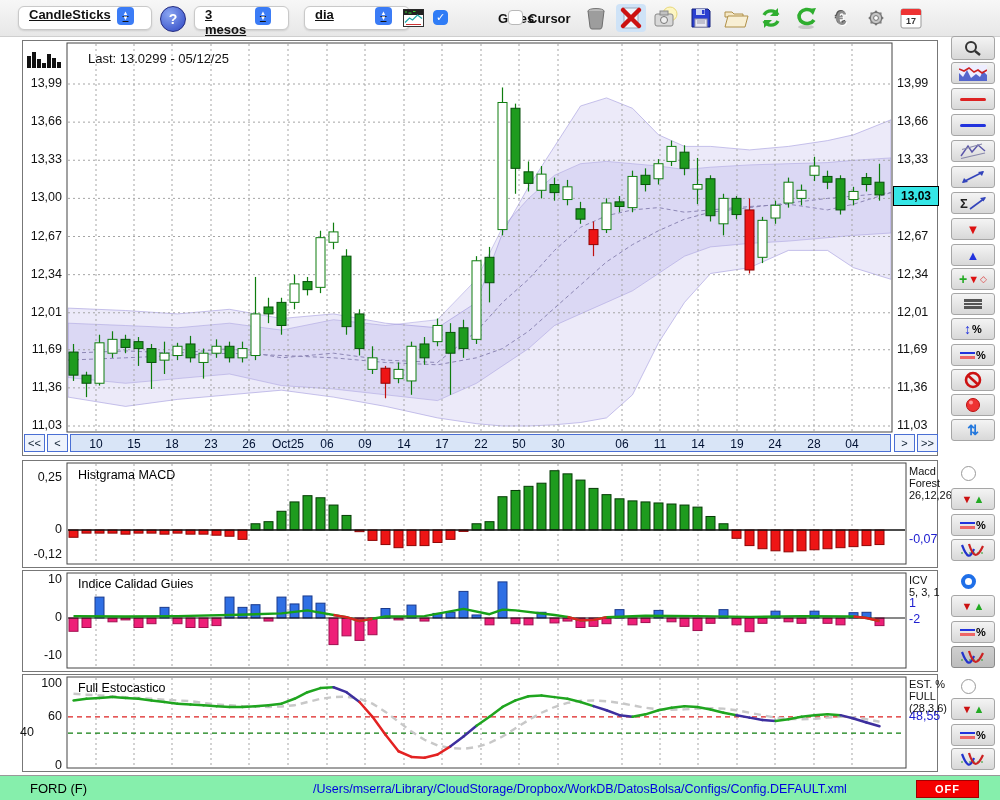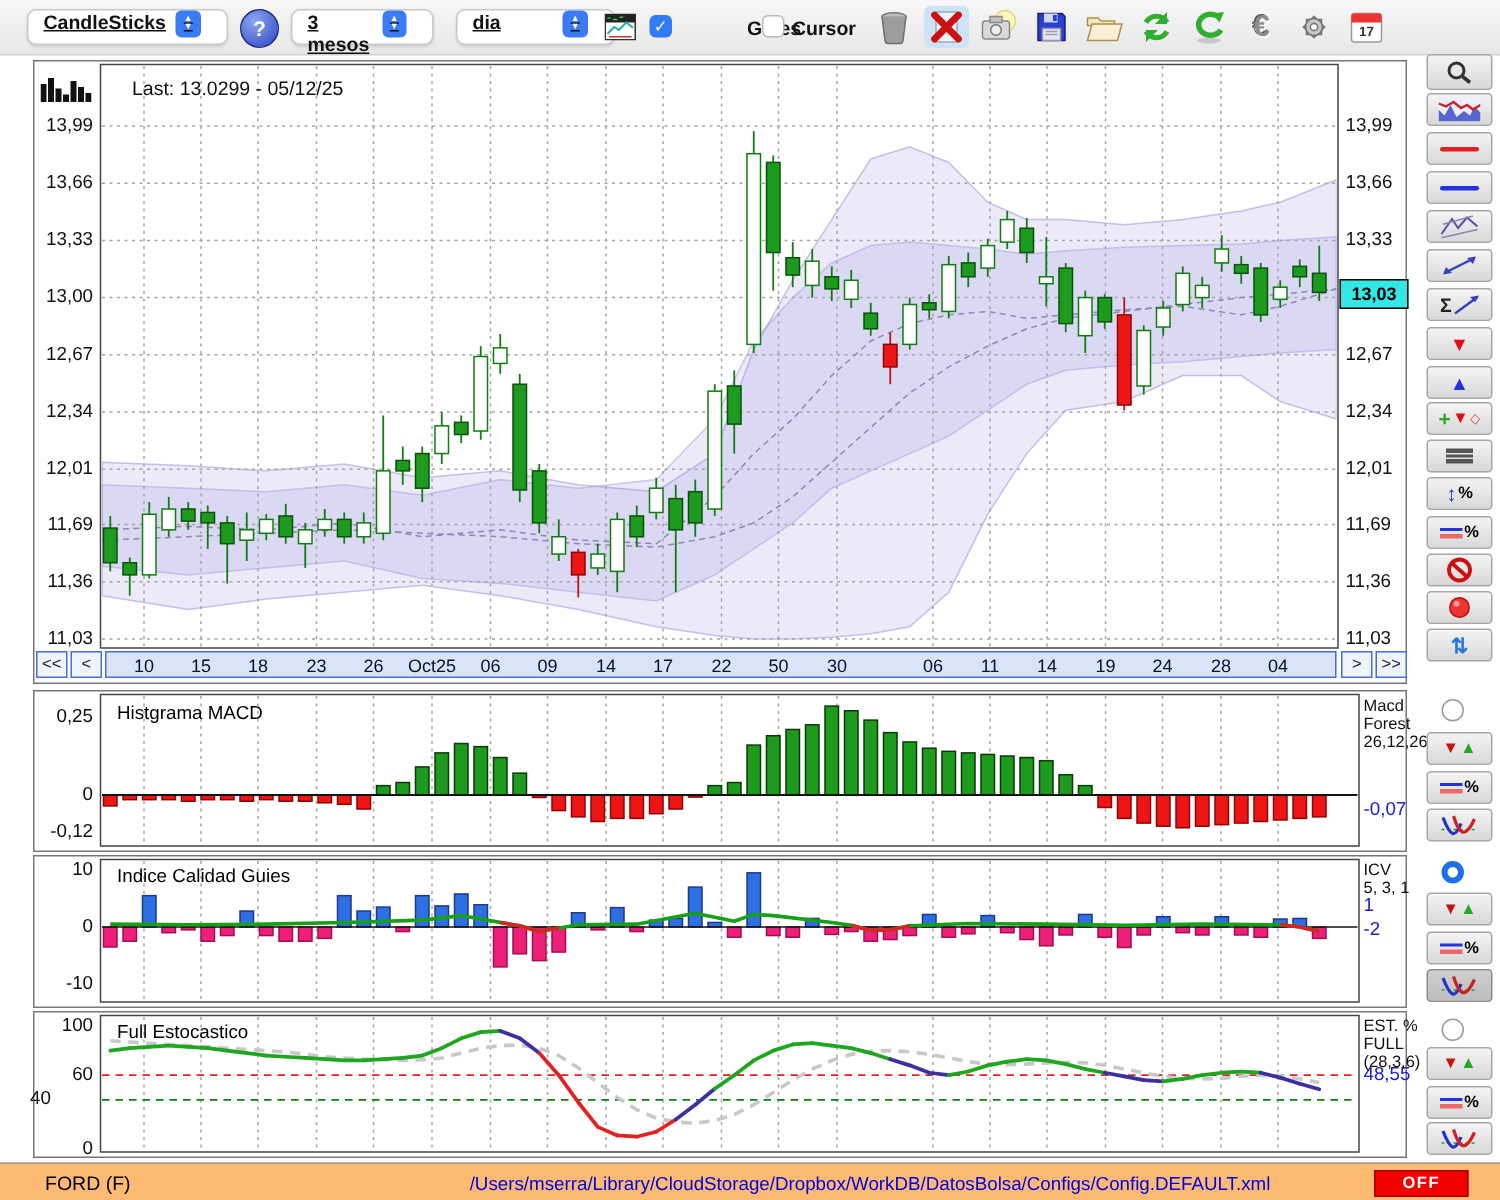--- a/index.html
+++ b/index.html
@@ -31,21 +31,21 @@
   
   #navstrip{position:absolute;left:70px;top:434px;width:821px;height:18px;background:#d9e5f7;border:1px solid #4a6fd4;box-sizing:border-box;z-index:2;}
   .navb{position:absolute;top:434px;width:21px;height:18px;background:#eef3fc;border:1px solid #4a6fd4;box-sizing:border-box;font-size:11px;color:#123;display:flex;align-items:center;justify-content:center;z-index:2;cursor:pointer;}
   
   .sbtn{position:absolute;left:951px;width:44px;height:22px;background:linear-gradient(#f4f4f4,#d8d8d8);border:1px solid #a6a6a6;border-radius:3px;display:flex;align-items:center;justify-content:center;gap:1px;box-sizing:border-box;cursor:pointer;z-index:5;}
   .sbtn.pressed{background:linear-gradient(#cfcfcf,#bdbdbd);border-color:#8a8a8a;}
   .lvl{width:18px;height:2.5px;background:#555;margin:1.2px 0;}
   .pct{display:flex;flex-direction:column;gap:2px;}
   .pct i{display:block;width:15px;height:2.5px;}
   
-  #statusbar{position:absolute;left:0;top:775px;width:1000px;height:25px;background:#fdba74;border-top:1px solid #999;z-index:5;}
+  #statusbar{position:absolute;left:0;top:775px;width:1000px;height:25px;background:#86efac;border-top:1px solid #999;z-index:5;}
   #symbol{position:absolute;left:30px;top:5px;font-size:13px;color:#000;}
   #cfgpath{position:absolute;left:250px;top:6px;width:660px;text-align:center;font-size:12.5px;color:#0000e0;}
   #offbadge{position:absolute;left:916px;top:4px;width:61px;height:16px;background:#f40000;border:1px solid #a00000;color:#fff;font-size:11px;font-weight:bold;display:flex;align-items:center;justify-content:center;letter-spacing:1px;cursor:pointer;}
   .plotzone{position:absolute;z-index:4;background:transparent;}
 </style>
 </head>
 <body>
 <div id="app">
 
 <div id="toolbar">

